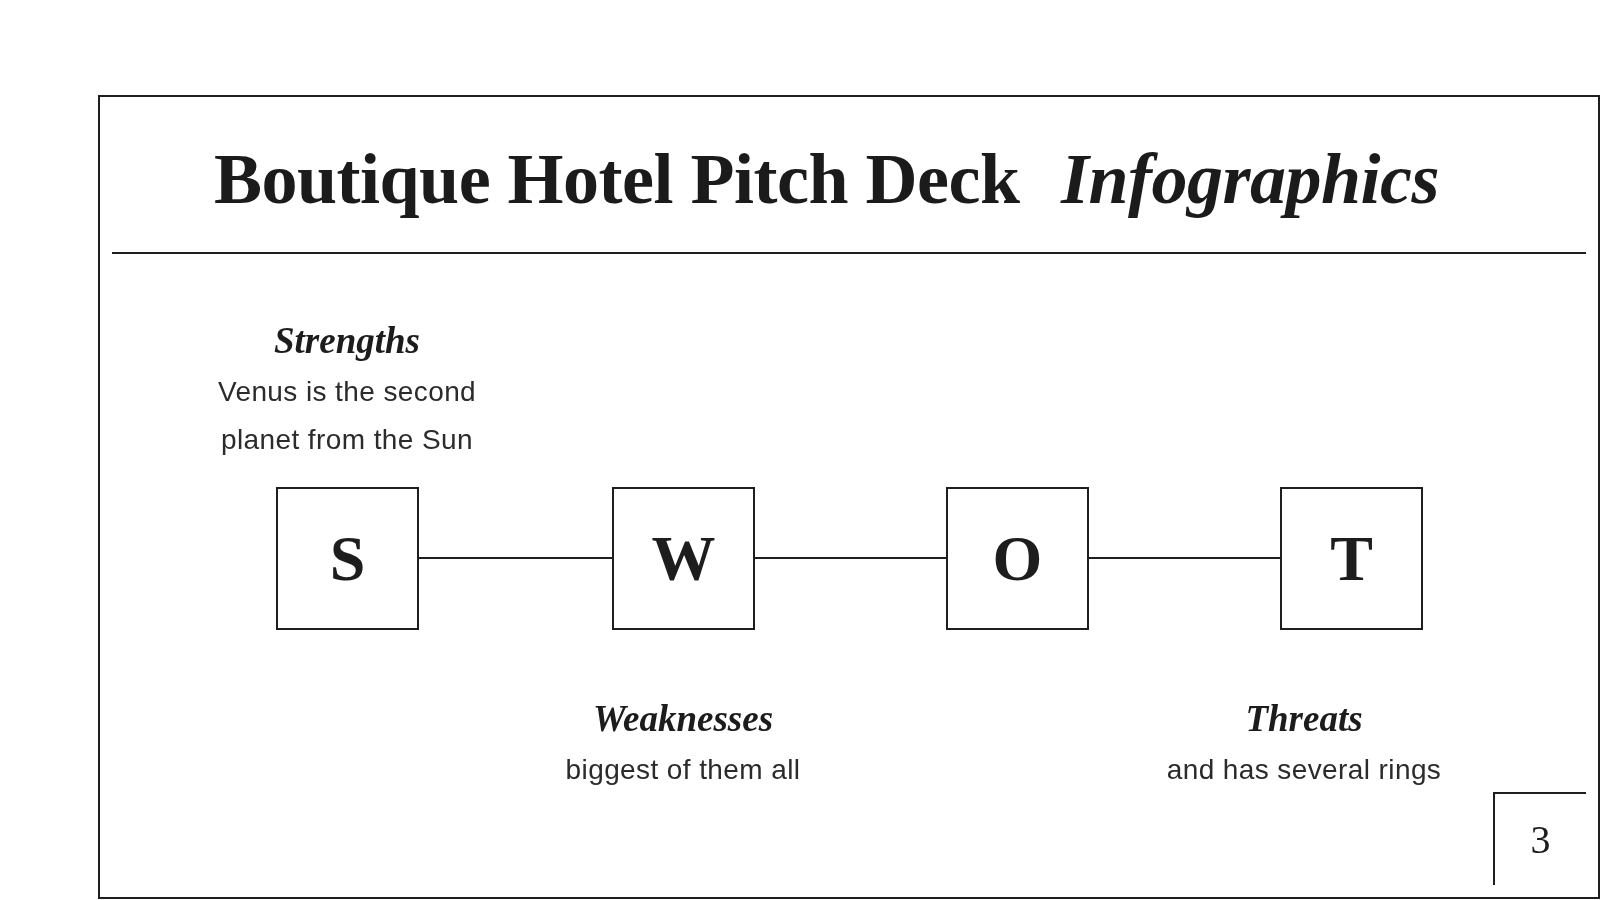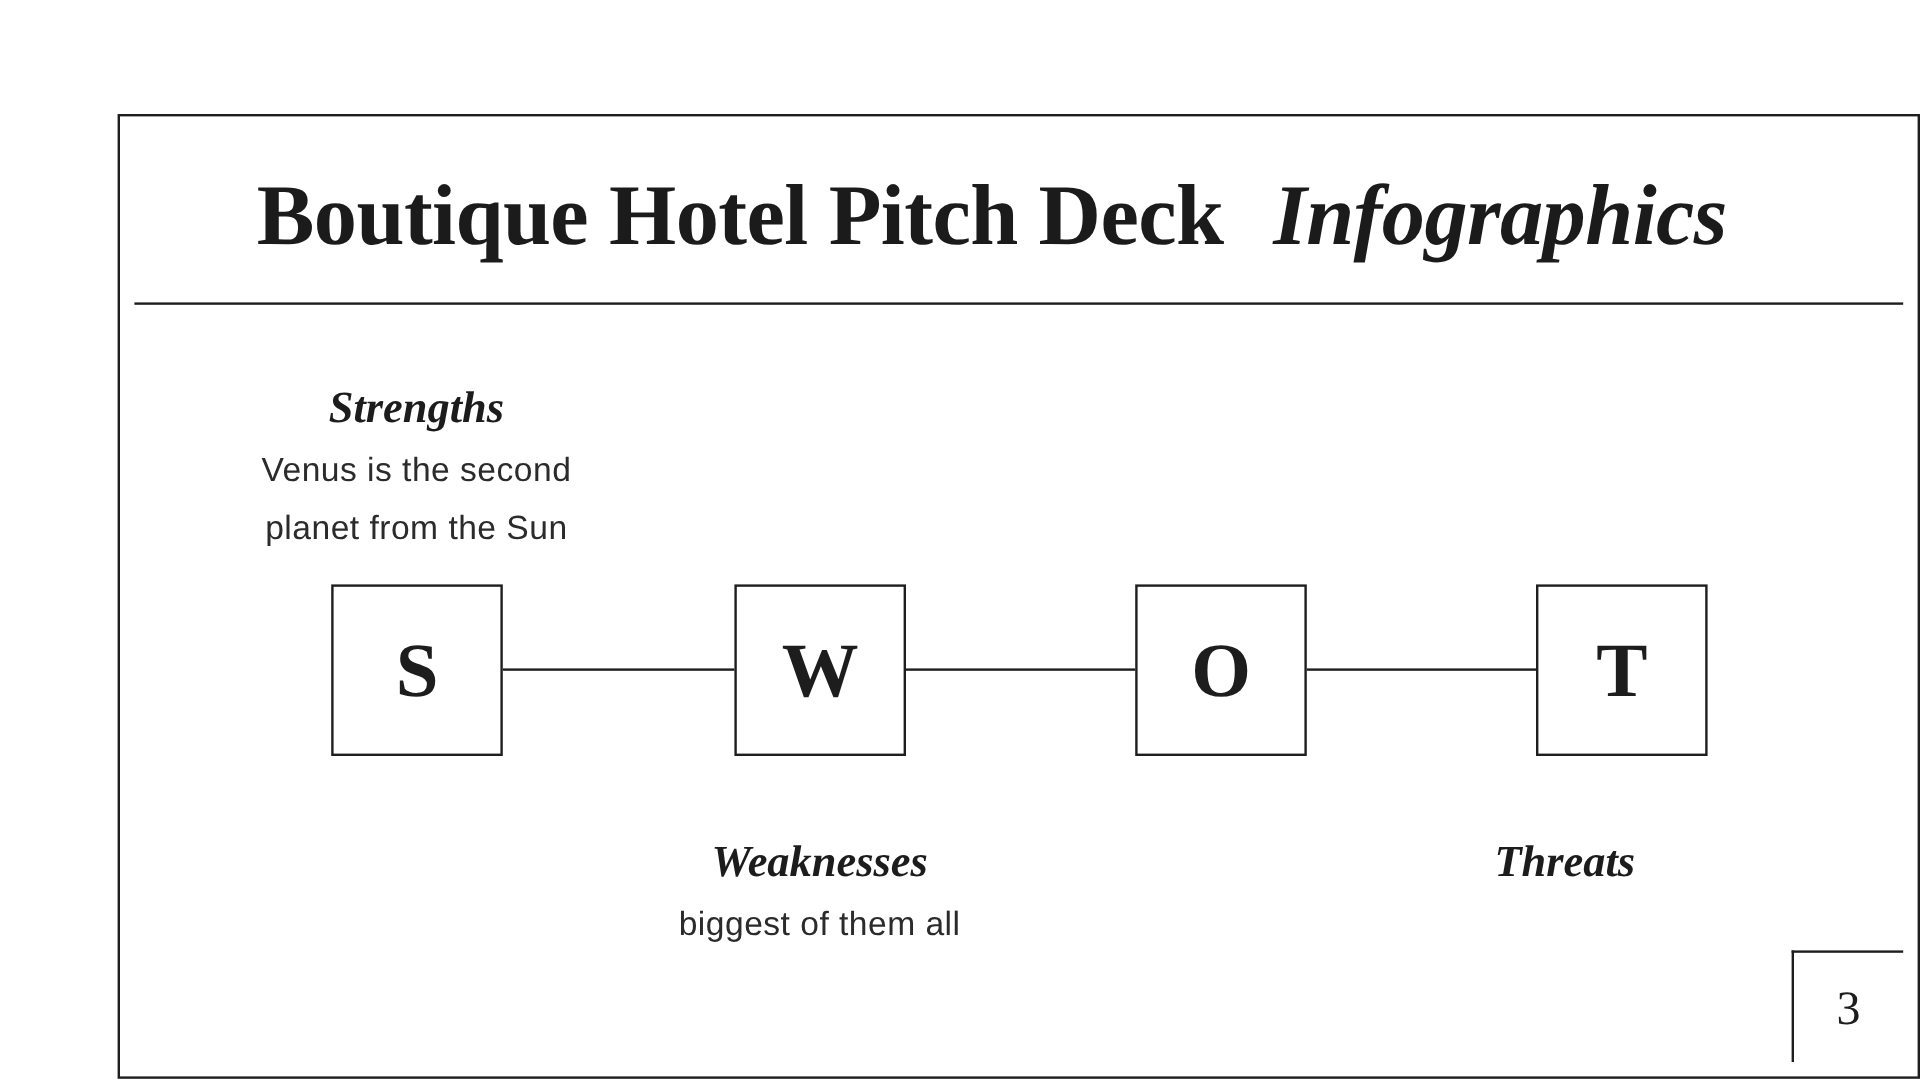--- a/index.html
+++ b/index.html
@@ -150,20 +150,21 @@
     <div class="label-group group-weaknesses">
       <div class="label-heading">Weaknesses</div>
       <div class="label-body">
         <div>biggest of them all</div>
       </div>
     </div>
 
     <div class="label-group group-threats">
       <div class="label-heading">Threats</div>
       <div class="label-body">
+        <div>and has several rings</div>
       </div>
     </div>
 
     <div class="page-box">
       <span class="page-number">3</span>
     </div>
 
   </div>
 </div>
 

